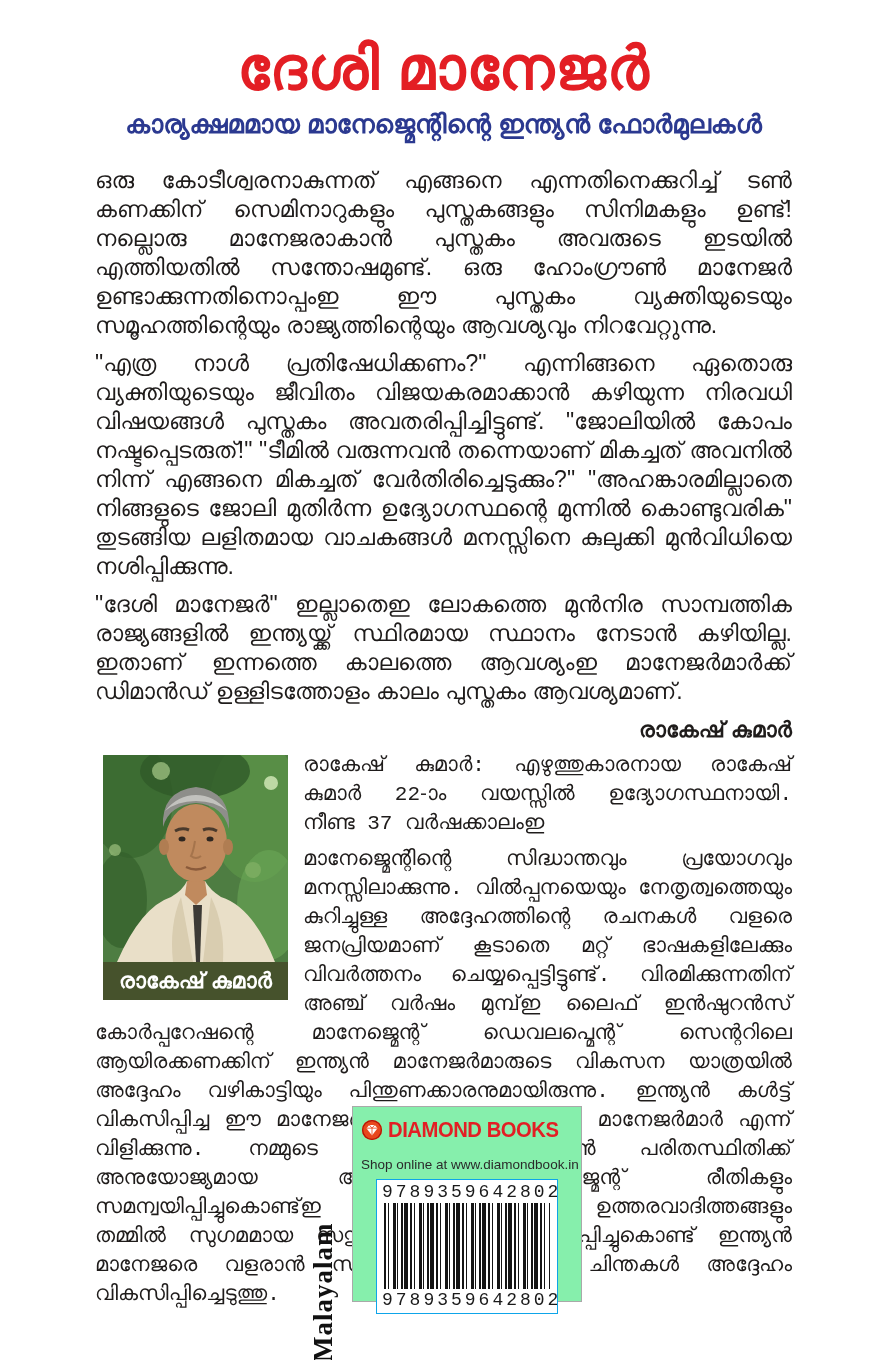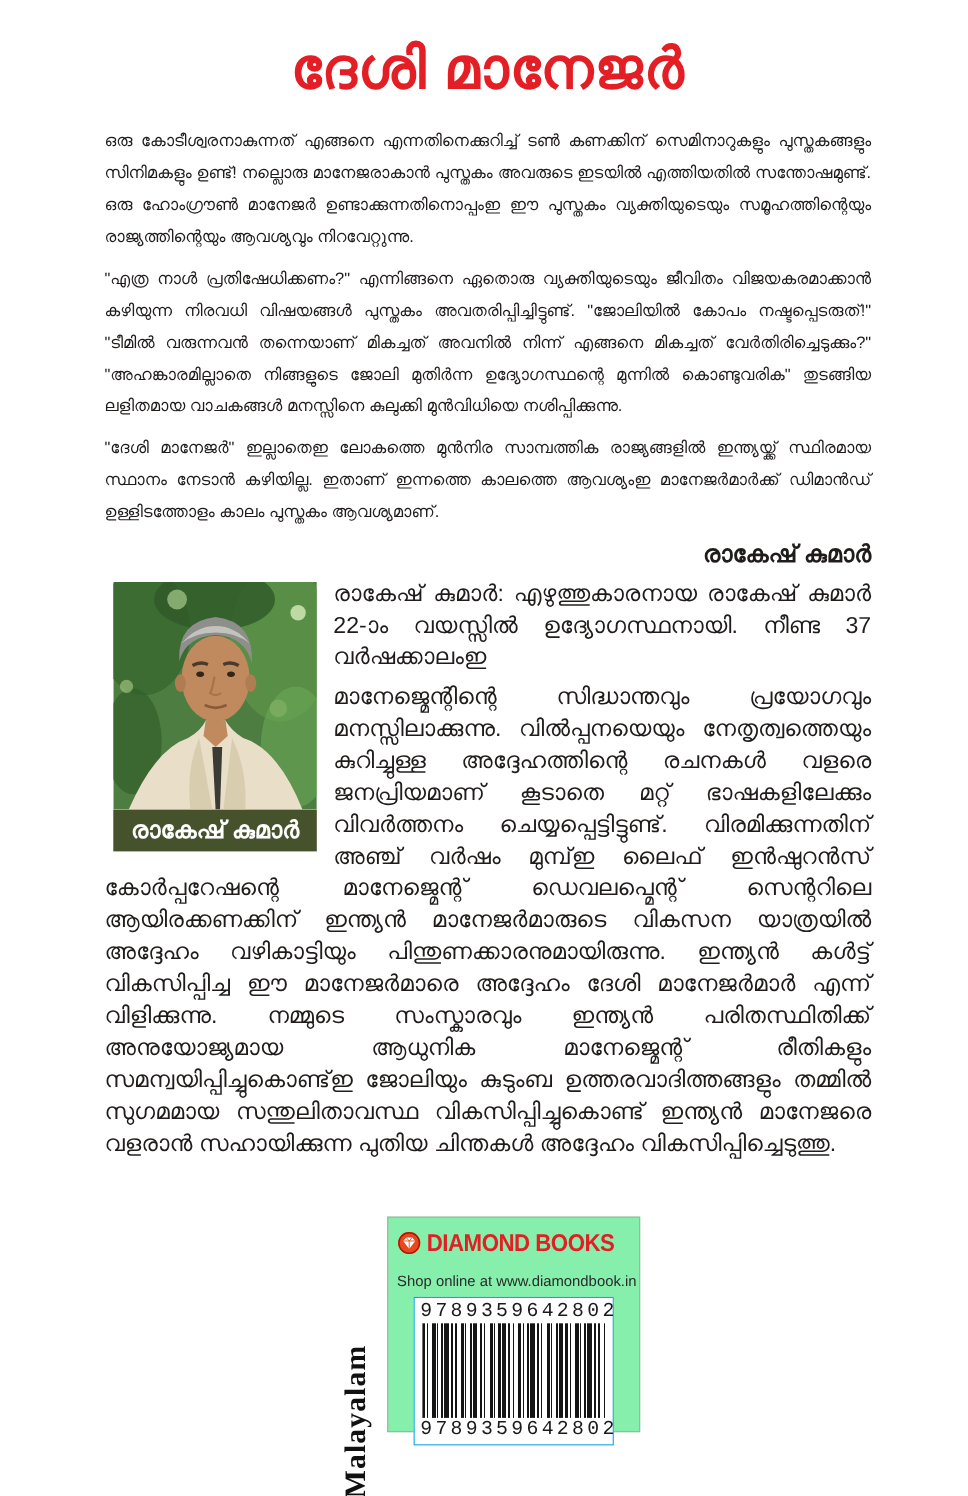--- a/index.html
+++ b/index.html
@@ -4,38 +4,38 @@
 <style>
   html,body{margin:0;padding:0;}
   body{
     width:880px;height:1360px;background:#ffffff;overflow:hidden;
     font-family:"Liberation Sans",sans-serif;color:#1f1c1b;
   }
   .page{position:relative;width:880px;height:1360px;background:#fff;}
   .content{position:absolute;left:95px;top:0;width:697px;}
 
   .book-title{
-    margin:34px 0 20px 0;text-align:center;
-    font-size:52px;line-height:1.15;font-weight:bold;color:#e31e24;
+    margin:34px 0 6px 0;text-align:center;
+    font-size:60px;line-height:1.15;font-weight:bold;color:#e31e24;
     letter-spacing:1px;
   }
   .book-subtitle{
     margin:0 0 26px 0;text-align:center;
     font-size:26px;line-height:1.2;font-weight:bold;color:#2b3990;
   }
   .blurb p{
-    margin:0 0 9px 0;font-size:15px;line-height:29px;text-align:justify;
+    margin:0 0 9px 0;font-size:23px;line-height:29px;text-align:justify;
   }
   .attribution{
     margin:2px 0 6px 0;text-align:right;font-weight:bold;
     font-size:22px;line-height:30px;
   }
   .author-section{margin-top:6px;}
   .author-section p{
-    margin:0 0 7px 0;font-size:21px;line-height:29px;text-align:justify;
+    margin:0 0 7px 0;font-size:21px;line-height:29px;text-align:justify;font-family:Liberation Mono, monospace;
   }
   .author-photo-block{
     float:left;width:185px;margin:4px 15px 4px 8px;padding:0;
   }
   .author-photo-block svg{display:block;width:185px;height:207px;}
   .author-photo-caption{
     display:block;width:185px;height:38px;background:#46522c;
     color:#ffffff;font-weight:bold;font-size:22px;line-height:38px;
     text-align:center;
   }
@@ -80,20 +80,21 @@
       #141414 17px 19px,#ffffff 19px 20px,#141414 20px 24px,#ffffff 24px 26px);
   }
 </style>
 </head>
 <body>
 
 <div class="page">
   <div class="content">
 
     <h1 class="book-title">ദേശി മാനേജർ</h1>
+    <h2 class="book-subtitle">കാര്യക്ഷമമായ മാനേജ്മെന്റിന്റെ ഇന്ത്യൻ ഫോർമുലകൾ</h2>
 
     <div class="blurb">
       <p>ഒരു കോടീശ്വരനാകുന്നത് എങ്ങനെ എന്നതിനെക്കുറിച്ച് ടൺ കണക്കിന് സെമിനാറുകളും പുസ്തകങ്ങളും സിനിമകളും ഉണ്ട്! നല്ലൊരു മാനേജരാകാൻ പുസ്തകം അവരുടെ ഇടയിൽ എത്തിയതിൽ സന്തോഷമുണ്ട്. ഒരു ഹോംഗ്രൗൺ മാനേജർ ഉണ്ടാക്കുന്നതിനൊപ്പംഇ ഈ പുസ്തകം വ്യക്തിയുടെയും സമൂഹത്തിന്റെയും രാജ്യത്തിന്റെയും ആവശ്യവും നിറവേറ്റുന്നു.</p>
       <p>"എത്ര നാൾ പ്രതിഷേധിക്കണം?" എന്നിങ്ങനെ ഏതൊരു വ്യക്തിയുടെയും ജീവിതം വിജയകരമാക്കാൻ കഴിയുന്ന നിരവധി വിഷയങ്ങൾ പുസ്തകം അവതരിപ്പിച്ചിട്ടുണ്ട്. "ജോലിയിൽ കോപം നഷ്ടപ്പെടരുത്!" "ടീമിൽ വരുന്നവൻ തന്നെയാണ് മികച്ചത് അവനിൽ നിന്ന് എങ്ങനെ മികച്ചത് വേർതിരിച്ചെടുക്കും?" "അഹങ്കാരമില്ലാതെ നിങ്ങളുടെ ജോലി മുതിർന്ന ഉദ്യോഗസ്ഥന്റെ മുന്നിൽ കൊണ്ടുവരിക" തുടങ്ങിയ ലളിതമായ വാചകങ്ങൾ മനസ്സിനെ കുലുക്കി മുൻവിധിയെ നശിപ്പിക്കുന്നു.</p>
       <p>"ദേശി മാനേജർ" ഇല്ലാതെഇ ലോകത്തെ മുൻനിര സാമ്പത്തിക രാജ്യങ്ങളിൽ ഇന്ത്യയ്ക്ക് സ്ഥിരമായ സ്ഥാനം നേടാൻ കഴിയില്ല. ഇതാണ് ഇന്നത്തെ കാലത്തെ ആവശ്യംഇ മാനേജർമാർക്ക് ഡിമാൻഡ് ഉള്ളിടത്തോളം കാലം പുസ്തകം ആവശ്യമാണ്.</p>
     </div>
 
     <div class="attribution">
       <div>രാകേഷ് കുമാർ</div>
     </div>

